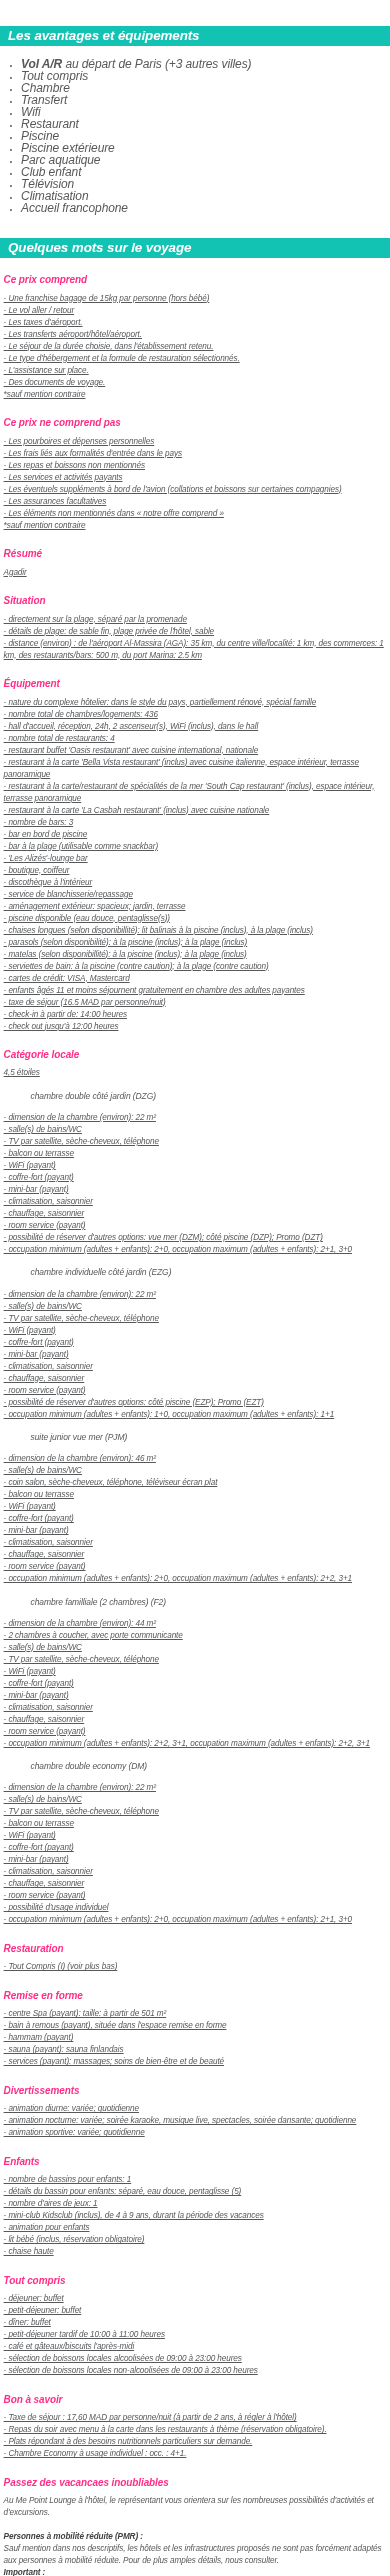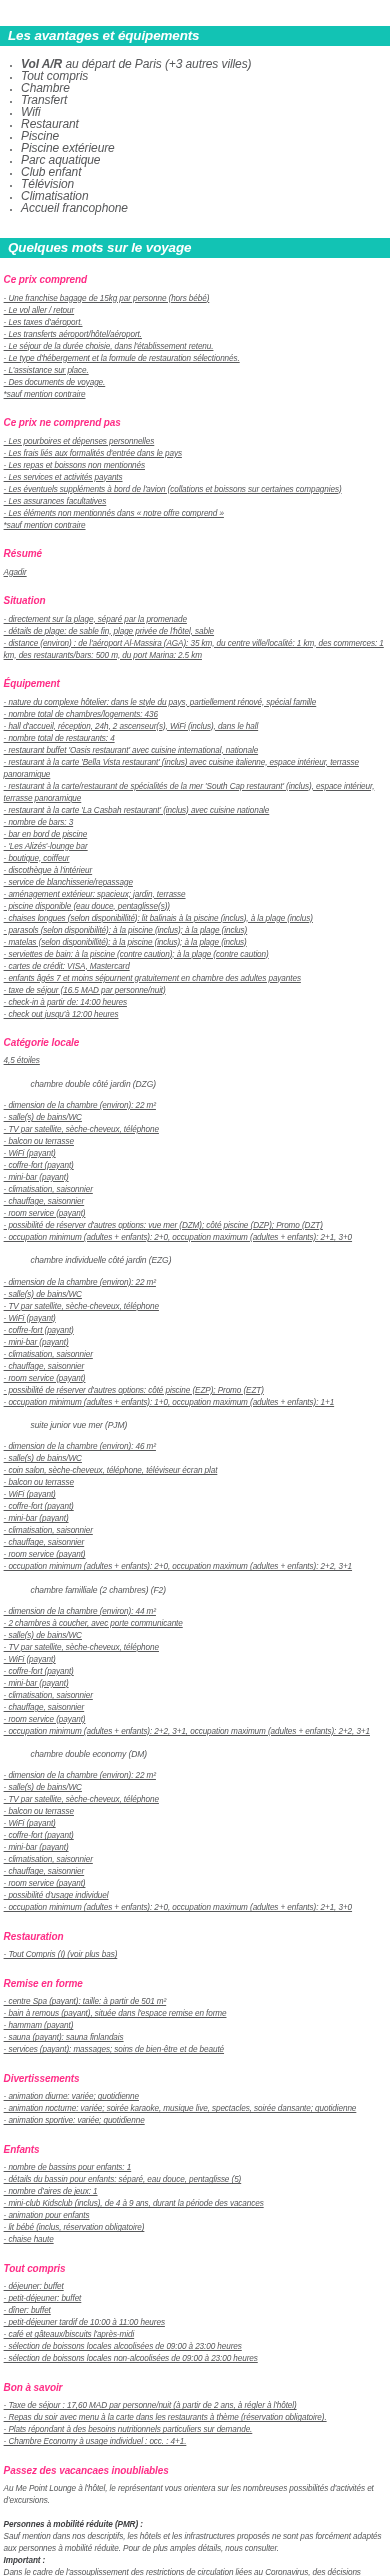--- a/index.html
+++ b/index.html
@@ -135,32 +135,33 @@
       <div class="line">- nature du complexe hôtelier: dans le style du pays, partiellement rénové, spécial famille</div>
       <div class="line">- nombre total de chambres/logements: 436</div>
       <div class="line">- hall d'accueil, réception, 24h, 2 ascenseur(s), WiFi (inclus), dans le hall</div>
       <div class="line">- nombre total de restaurants: 4</div>
       <div class="line">- restaurant buffet 'Oasis restaurant' avec cuisine international, nationale</div>
       <div class="line">- restaurant à la carte 'Bella Vista restaurant' (inclus) avec cuisine italienne, espace intérieur, terrasse panoramique</div>
       <div class="line">- restaurant à la carte/restaurant de spécialités de la mer 'South Cap restaurant' (inclus), espace intérieur, terrasse panoramique</div>
       <div class="line">- restaurant à la carte 'La Casbah restaurant' (inclus) avec cuisine nationale</div>
       <div class="line">- nombre de bars: 3</div>
       <div class="line">- bar en bord de piscine</div>
+      <div class="line">- bar à la plage (utilisable comme snackbar)</div>
       <div class="line">- 'Les Alizés'-lounge bar</div>
       <div class="line">- boutique, coiffeur</div>
       <div class="line">- discothèque à l'intérieur</div>
       <div class="line">- service de blanchisserie/repassage</div>
       <div class="line">- aménagement extérieur: spacieux; jardin, terrasse</div>
       <div class="line">- piscine disponible (eau douce, pentaglisse(s))</div>
       <div class="line">- chaises longues (selon disponibillité): lit balinais à la piscine (inclus), à la plage (inclus)</div>
       <div class="line">- parasols (selon disponibilité): à la piscine (inclus); à la plage (inclus)</div>
       <div class="line">- matelas (selon disponibillité): à la piscine (inclus); à la plage (inclus)</div>
       <div class="line">- serviettes de bain: à la piscine (contre caution); à la plage (contre caution)</div>
       <div class="line">- cartes de crédit: VISA, Mastercard</div>
-      <div class="line">- enfants âgés 7 et moins séjournent gratuitement en chambre des adultes payantes</div>
+      <div class="line">- enfants âgés 11 et moins séjournent gratuitement en chambre des adultes payantes</div>
       <div class="line">- taxe de séjour (16.5 MAD par personne/nuit)</div>
       <div class="line">- check-in à partir de: 14:00 heures</div>
       <div class="line">- check out jusqu'à 12:00 heures</div>
     </div>
     <h2 class="heading">Catégorie locale</h2>
     <div class="lines">
       <div class="line">4,5 étoiles</div>
     </div>
     <div class="subtitle">chambre double côté jardin (DZG)</div>
     <div class="lines">

